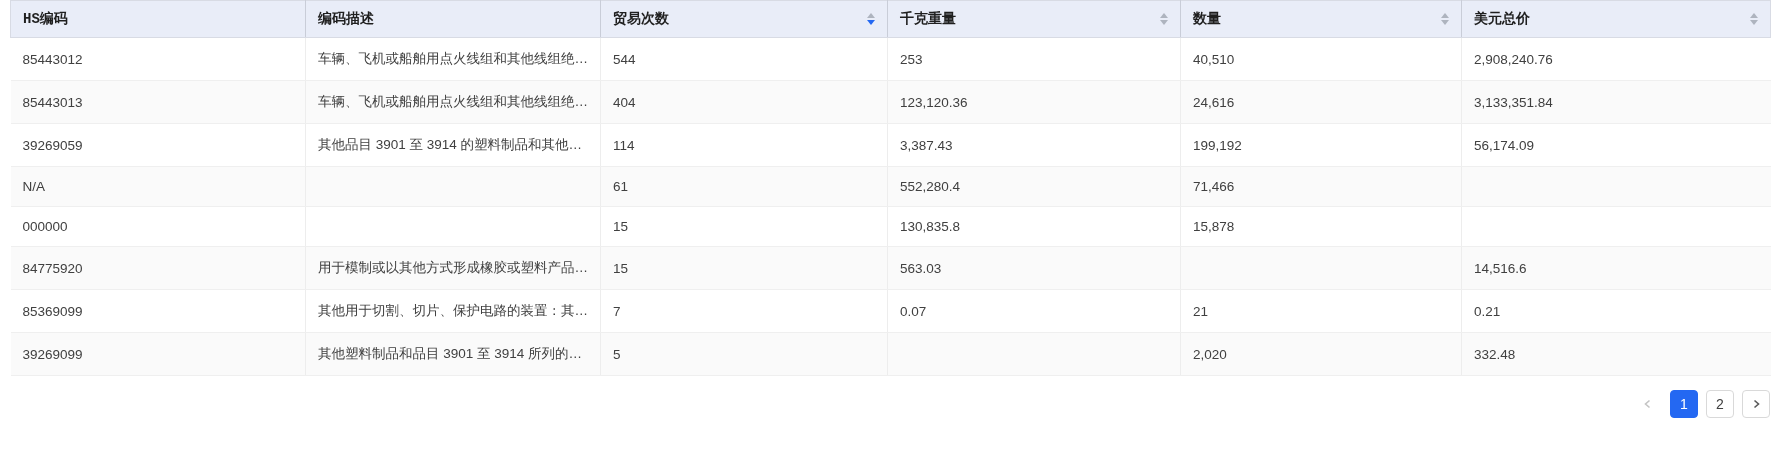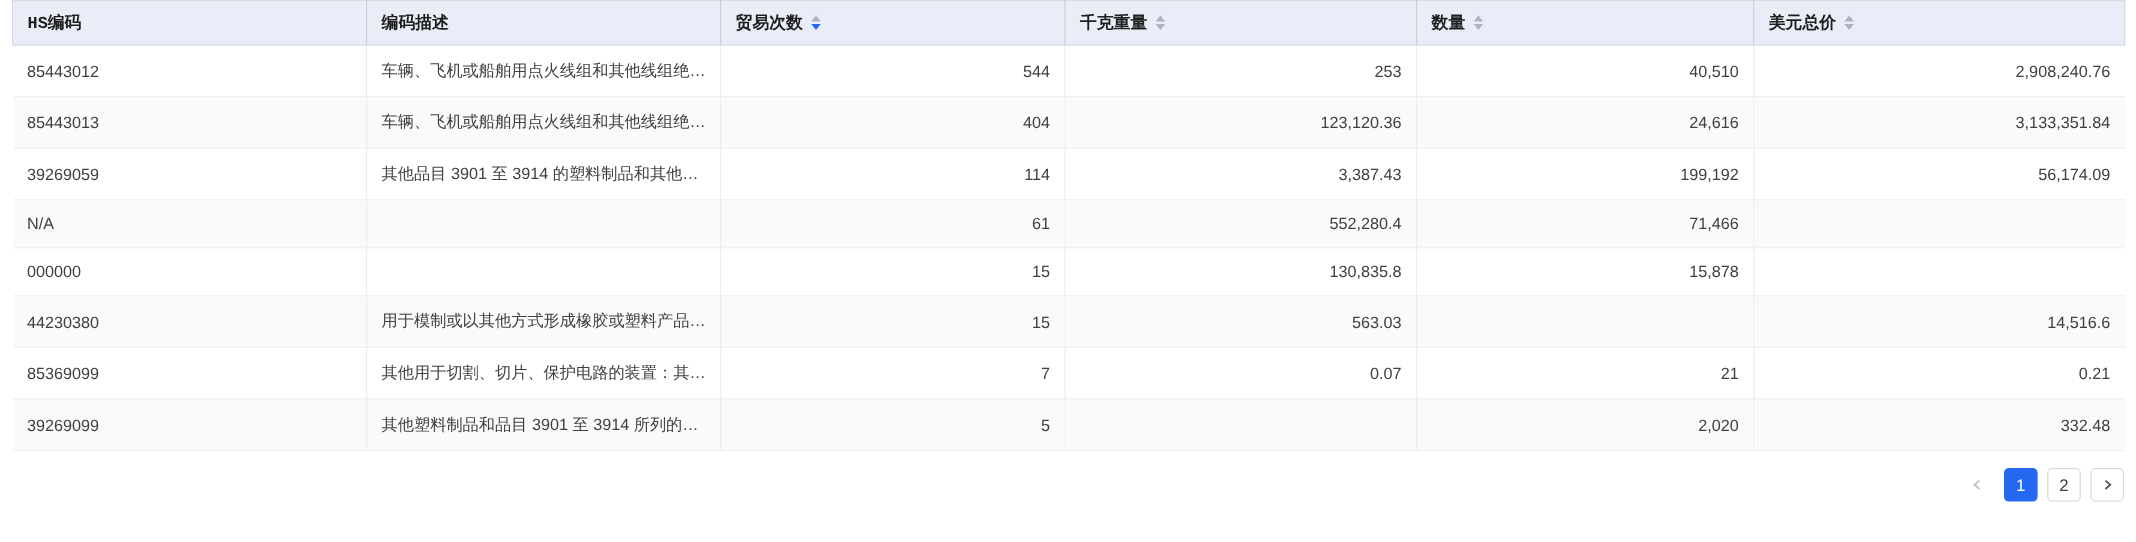--- a/index.html
+++ b/index.html
@@ -76,21 +76,21 @@
     border-right: 1px solid #c9cdd8;
     font-size: 14px;
     font-weight: 700;
     color: #1f1f1f;
     padding: 0 12px;
     vertical-align: middle;
   }
   thead th:first-child { border-left: 1px solid #d8dbe4; }
   thead th:last-child  { border-right: 1px solid #d8dbe4; }
   .th-inner { display: flex; align-items: center; }
-  th.align-right .th-inner { justify-content: flex-start; }
+  th.align-right .th-inner { justify-content: space-between; }
   th.align-left  .th-inner { justify-content: flex-start; font-family: Liberation Mono, monospace; }
 
   .sorter {
     display: inline-flex;
     flex-direction: column;
     gap: 2px;
     margin-left: 7px;
   }
   .caret { width: 0; height: 0; border-left: 4px solid transparent; border-right: 4px solid transparent; }
   .caret-up   { border-bottom: 5px solid #aeb4bf; }
@@ -104,21 +104,21 @@
     padding: 12px 12px;
     border-bottom: 1px solid #efefef;
     border-right: 1px solid #ededed;
     white-space: nowrap;
     overflow: hidden;
     text-overflow: ellipsis;
     vertical-align: middle;
   }
   tbody td:last-child { border-right: none; }
   tbody tr:nth-child(even) { background: #fafafa; }
-  td.align-right { text-align: right; }
+  td.align-right { }
   td.align-left  { text-align: left; }
 
   
   .pagination {
     margin-top: 14px;
     display: flex;
     justify-content: flex-end;
     align-items: center;
     gap: 8px;
     padding-right: 0;
@@ -243,21 +243,21 @@
         </tr>
         <tr>
           <td class="align-left">000000</td>
           <td class="align-left"></td>
           <td class="align-right">15</td>
           <td class="align-right">130,835.8</td>
           <td class="align-right">15,878</td>
           <td class="align-right"></td>
         </tr>
         <tr>
-          <td class="align-left">44230380</td>
+          <td class="align-left">84775920</td>
           <td class="align-left">用于模制或以其他方式形成橡胶或塑料产品的...</td>
           <td class="align-right">15</td>
           <td class="align-right">563.03</td>
           <td class="align-right"></td>
           <td class="align-right">14,516.6</td>
         </tr>
         <tr>
           <td class="align-left">85369099</td>
           <td class="align-left">其他用于切割、切片、保护电路的装置：其他...</td>
           <td class="align-right">7</td>

